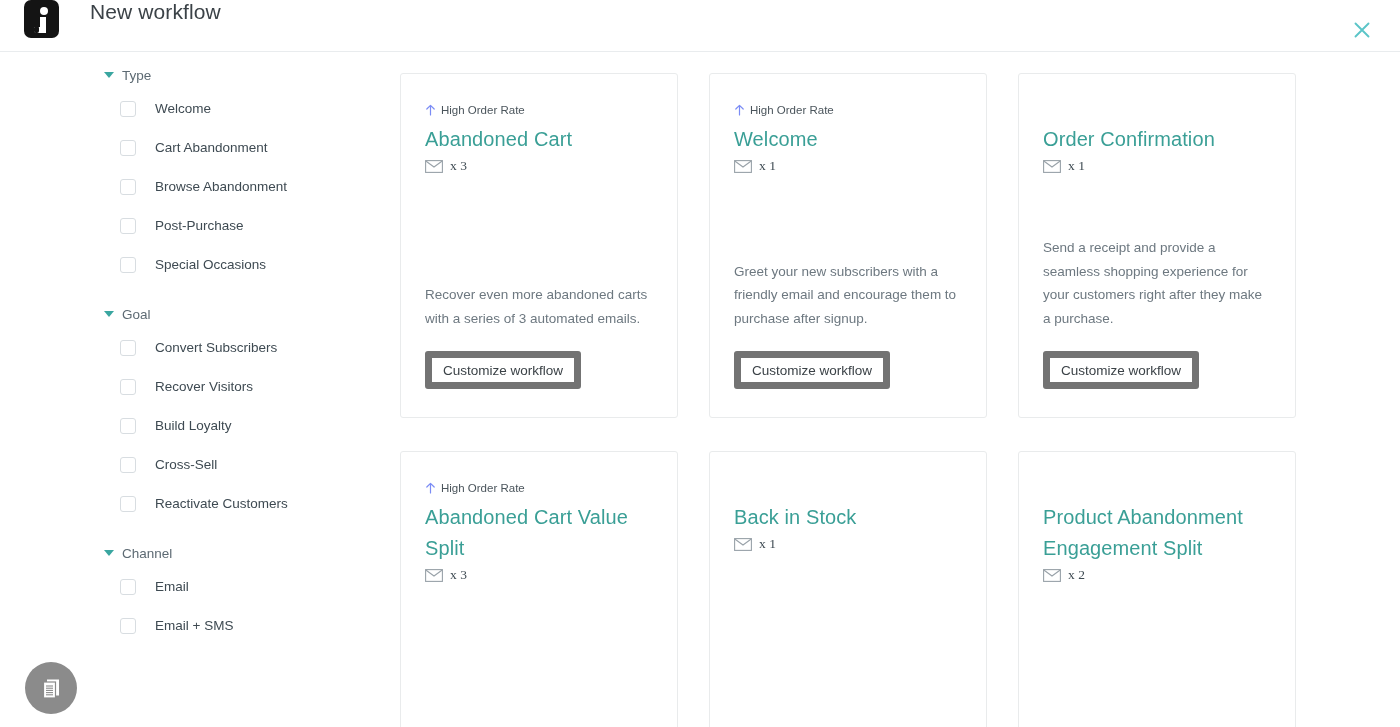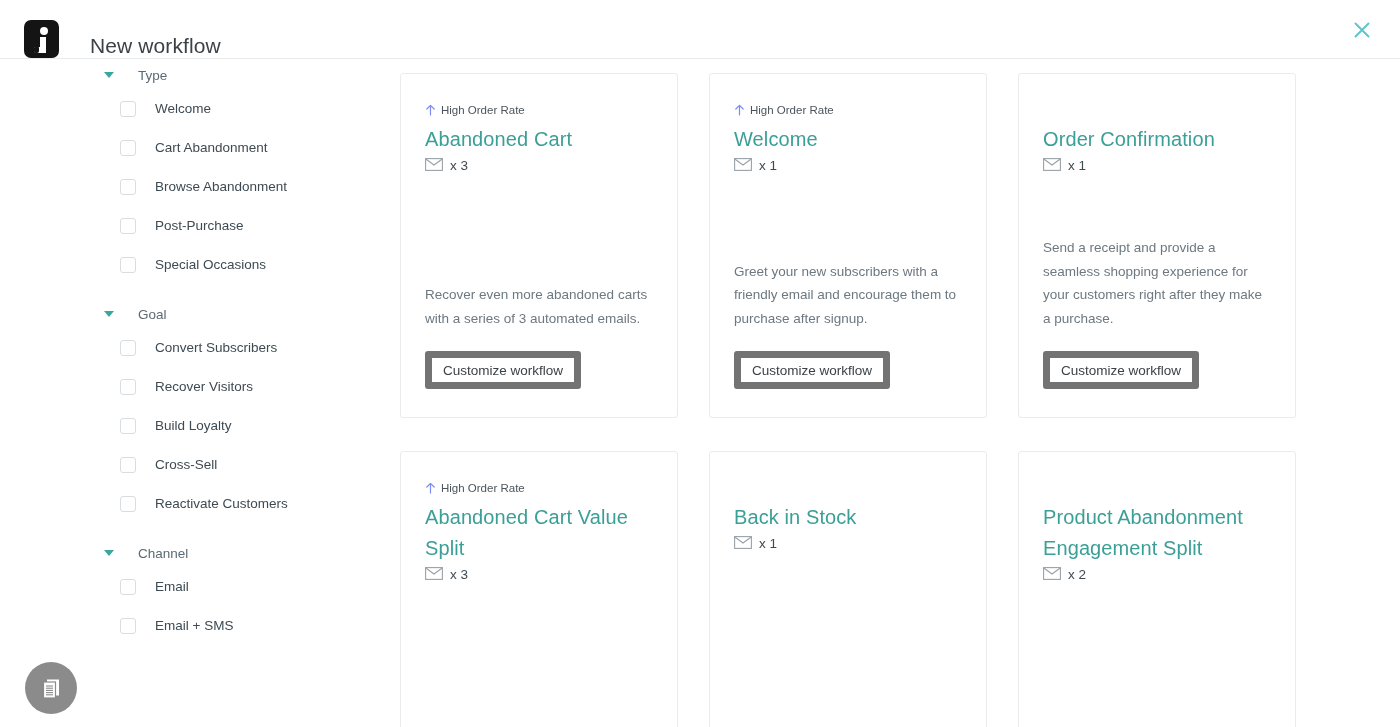--- a/index.html
+++ b/index.html
@@ -6,24 +6,24 @@
   html, body {
     width: 1400px; height: 727px;
     background: #ffffff;
     font-family: "Liberation Sans", sans-serif;
     overflow: hidden;
   }
   .app { position: relative; width: 1400px; height: 727px; background:#fff; }
 
   
   .header {
-    position: absolute; top: 0; left: 0; width: 1400px; height: 59px;
+    position: absolute; top: 0; left: 0; width: 1400px; height: 52px;
     border-bottom: 1px solid #e9ecee;
     background: #fff;
-    display: flex; align-items: flex-end;
+    display: flex; align-items: flex-start;
   }
   .logo {
     width: 35px; height: 38px; margin-left: 24px;
     background: #141414; border-radius: 7px;
     position: relative; flex: 0 0 auto;
   }
   .logo .dot {
     position: absolute; width: 8px; height: 8px; border-radius: 50%;
     background: #fff; left: 15.5px; top: 7px;
   }
@@ -62,21 +62,20 @@
     padding-top: 2px;
     overflow: hidden;
     position: relative;
   }
   .filter-group { margin-top: 0; }
   .group-head {
     display: flex; align-items: center;
     padding: 0 0 0 104px;
     height: 28px;
     cursor: pointer;
-    gap: 16px;
   }
   .caret {
     width: 0; height: 0;
     border-left: 5px solid transparent;
     border-right: 5px solid transparent;
     border-top: 6px solid #3aa6a0;
     margin-right: 8px;
     flex: 0 0 auto;
   }
   .group-label {
@@ -137,22 +136,23 @@
     height: 16px; margin-bottom: 6px;
   }
   .badge .arrow-up { margin-right: 5px; display:flex; align-items:center; }
   .badge-spacer { height: 22px; }
   .card-title {
     font-size: 20px; line-height: 31px;
     color: #3a9f96; font-weight: 400;
     letter-spacing: .1px;
   }
   .email-count {
-    display: flex; align-items: flex-start;
+    display: flex; align-items: center;
     margin-top: 3px;
+    font-family: Liberation Serif, serif;
   }
   .email-count .env { margin-right: 7px; display:flex; }
   .email-count .cnt { font-size: 13.5px; color: #3e4a52; }
   .card-desc {
     font-size: 13.5px; line-height: 23.5px; color: #6d7880;
     margin-top: auto;
   }
   .cta {
     margin-top: 21px; margin-bottom: 28px;
     width: 156px; height: 38px;

